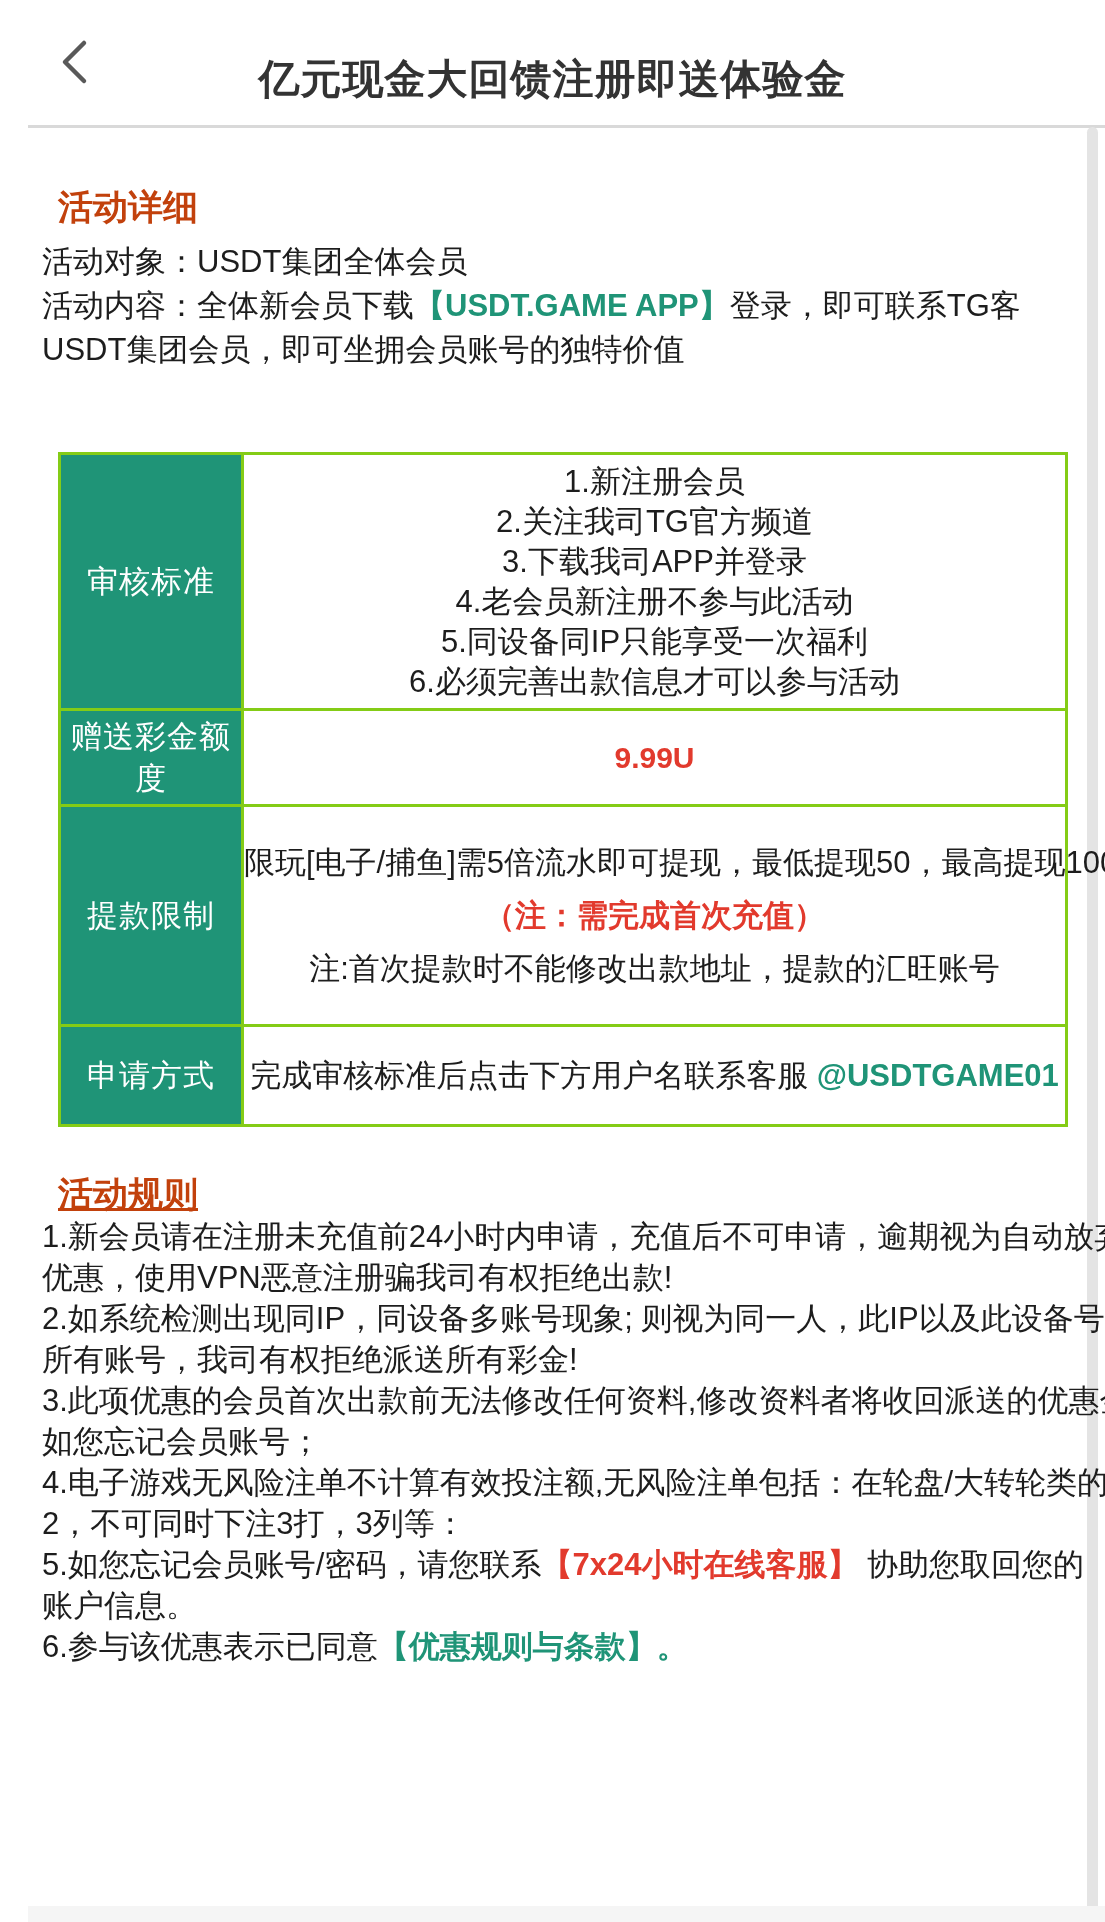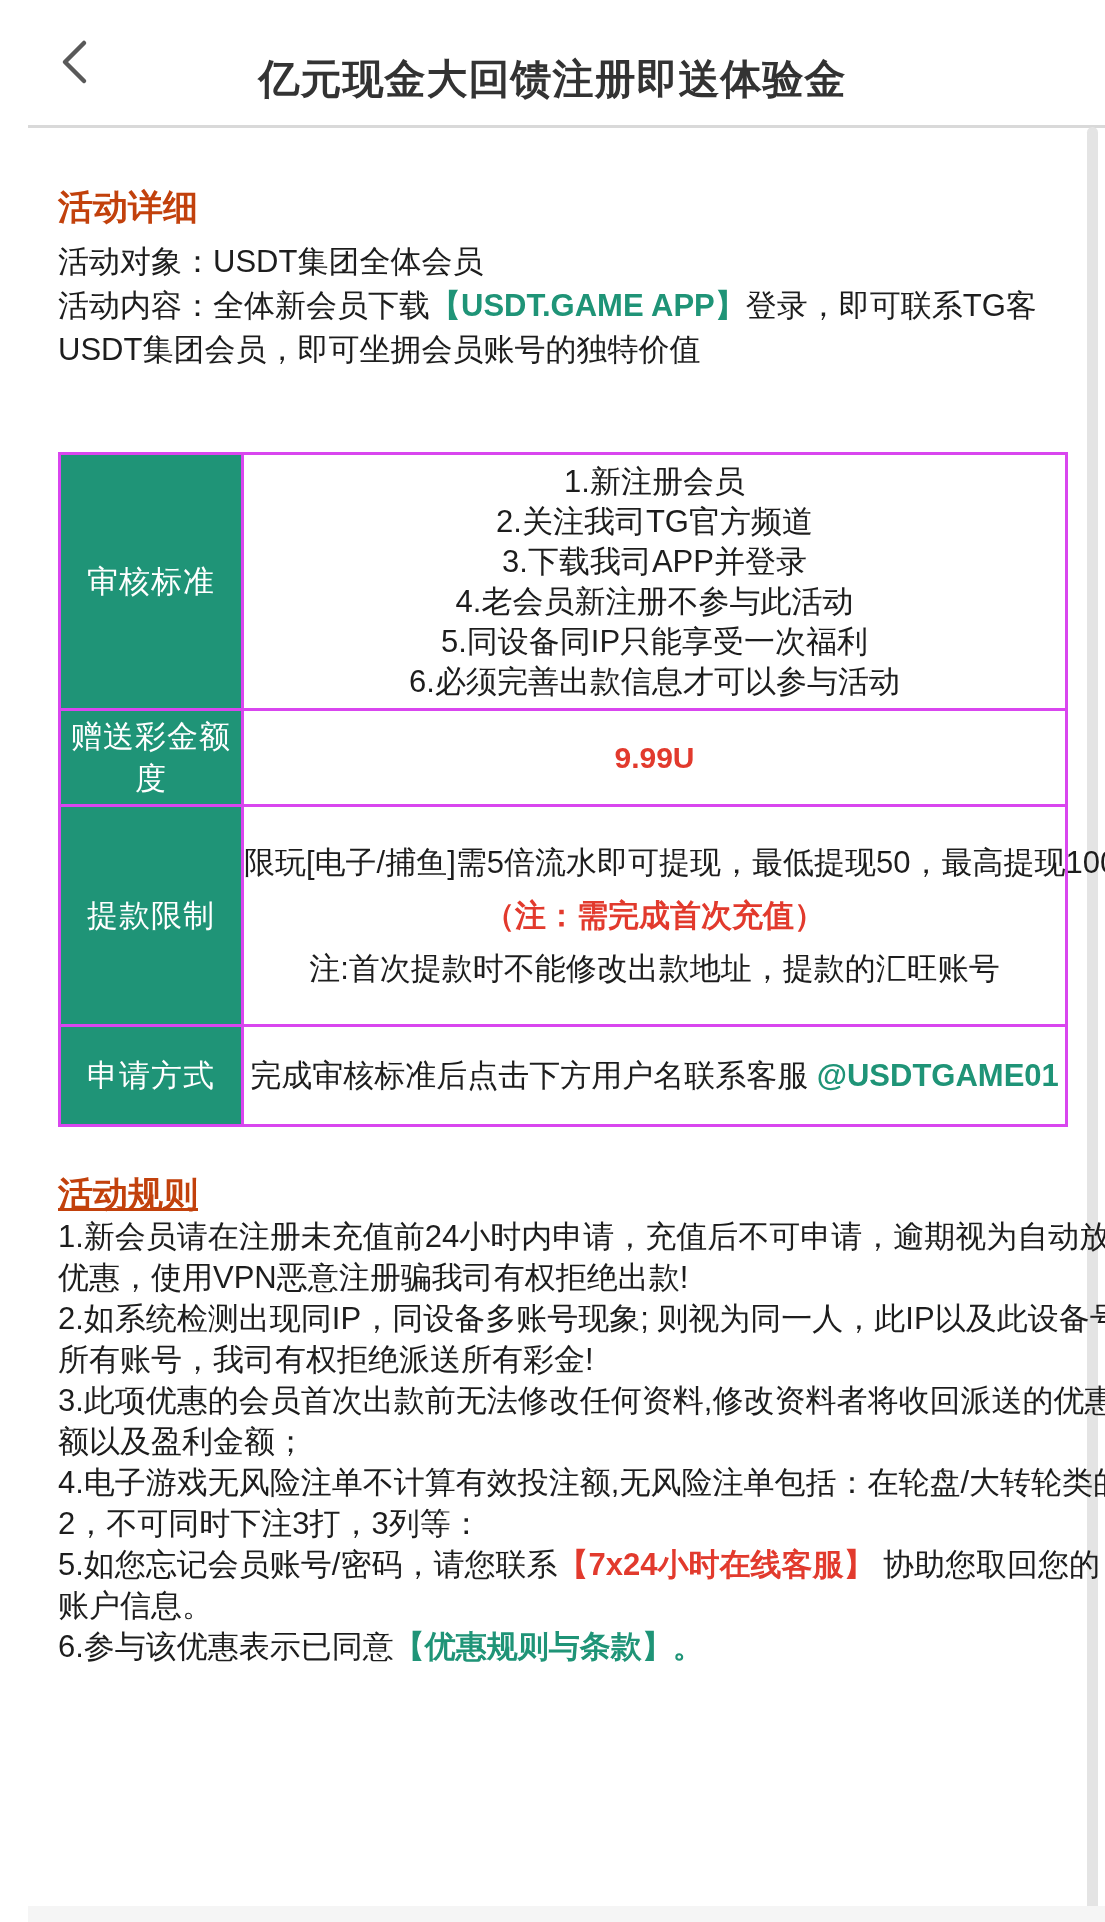--- a/index.html
+++ b/index.html
@@ -35,32 +35,32 @@
     position:absolute;top:1906px;left:28px;right:0;height:16px;background:#f5f5f5;
   }
   
   .section-heading{
     position:absolute;left:58px;font-size:35px;font-weight:700;color:#c2410c;
     white-space:nowrap;
   }
   #detail-heading{top:184px;}
   #rules-heading{top:1171px;text-decoration:underline;}
   .textblock{
-    position:absolute;left:58px;width:1010px;font-size:31px;color:#1d1d1d;
+    position:absolute;left:42px;width:1010px;font-size:31px;color:#1d1d1d;
   }
   #detail-lines{top:240px;line-height:44px;}
   #rules-lines{top:1216px;line-height:41px;}
   .textblock .line{white-space:pre;}
   
   #promo-table{
     position:absolute;top:452px;left:58px;width:1010px;
     border-collapse:collapse;table-layout:fixed;
   }
   #promo-table th,#promo-table td{
-    border:3px solid #d946ef;padding:0;vertical-align:middle;text-align:center;
+    border:3px solid #84cc16;padding:0;vertical-align:middle;text-align:center;
   }
   #promo-table th{
     width:180px;background:#1f9477;color:#ffffff;
     font-size:31px;font-weight:400;letter-spacing:1px;
   }
   #promo-table td{font-size:31px;color:#1d1d1d;}
   #promo-table tr.r1{height:256px;}
   #promo-table tr.r2{height:96px;}
   #promo-table tr.r3{height:220px;}
   #promo-table tr.r4{height:100px;}
@@ -134,19 +134,19 @@
 </tbody>
   </table>
 
 <div class="section-heading" id="rules-heading">活动规则</div>
 <div class="textblock" id="rules-lines">
     <div class="line"><span class="sn">1.新会员请在注册未充值前24小时内申请，充值后不可申请，逾期视为自动放弃</span></div>
     <div class="line"><span class="sn">优惠，使用VPN恶意注册骗我司有权拒绝出款!</span></div>
     <div class="line"><span class="sn">2.如系统检测出现同IP，同设备多账号现象; 则视为同一人，此IP以及此设备号下</span></div>
     <div class="line"><span class="sn">所有账号，我司有权拒绝派送所有彩金!</span></div>
     <div class="line"><span class="sn">3.此项优惠的会员首次出款前无法修改任何资料,修改资料者将收回派送的优惠金</span></div>
-    <div class="line"><span class="sn">额以及盈利金额；</span></div>
+    <div class="line"><span class="sn">如您忘记会员账号；</span></div>
     <div class="line"><span class="sn">4.电子游戏无风险注单不计算有效投注额,无风险注单包括：在轮盘/大转轮类的</span></div>
     <div class="line"><span class="sn">2，不可同时下注3打，3列等：</span></div>
     <div class="line"><span class="sn">5.如您忘记会员账号/密码，请您联系</span><span class="sr">【7x24小时在线客服】</span><span class="sn"> 协助您取回您的</span></div>
     <div class="line"><span class="sn">账户信息。</span></div>
     <div class="line"><span class="sn">6.参与该优惠表示已同意</span><span class="sg">【优惠规则与条款】。</span></div>
   </div>
 
 </body></html>

